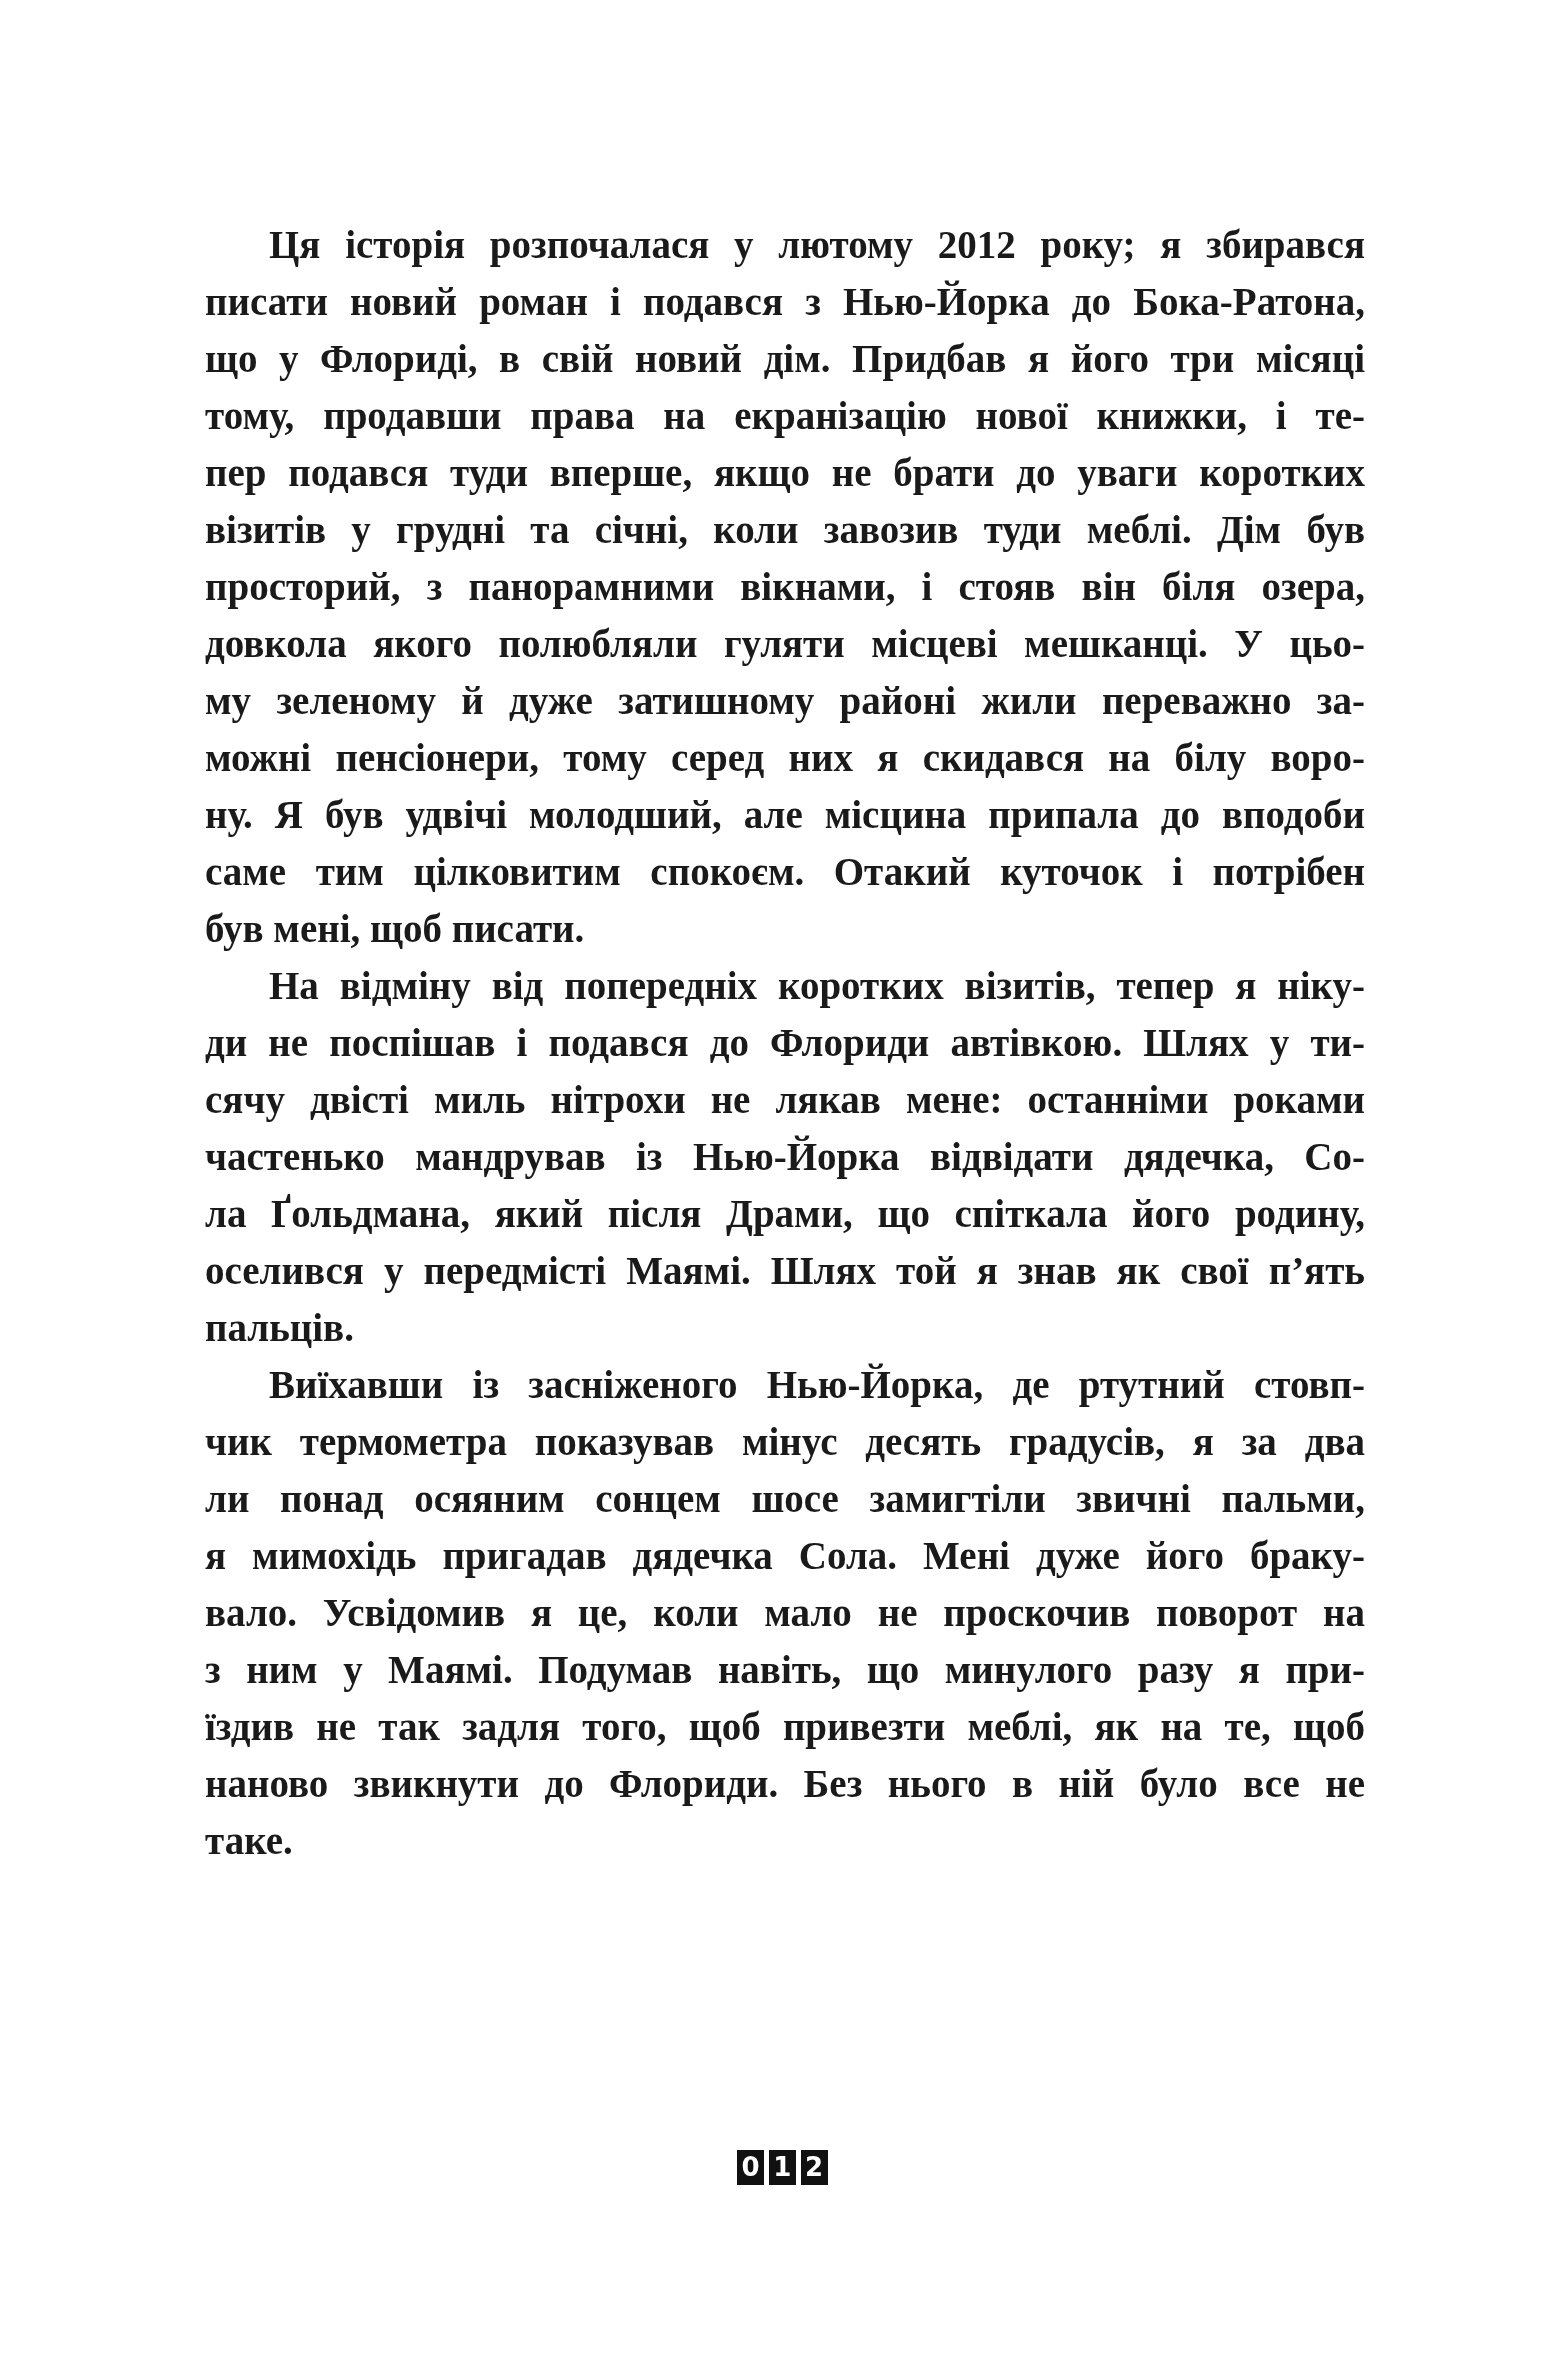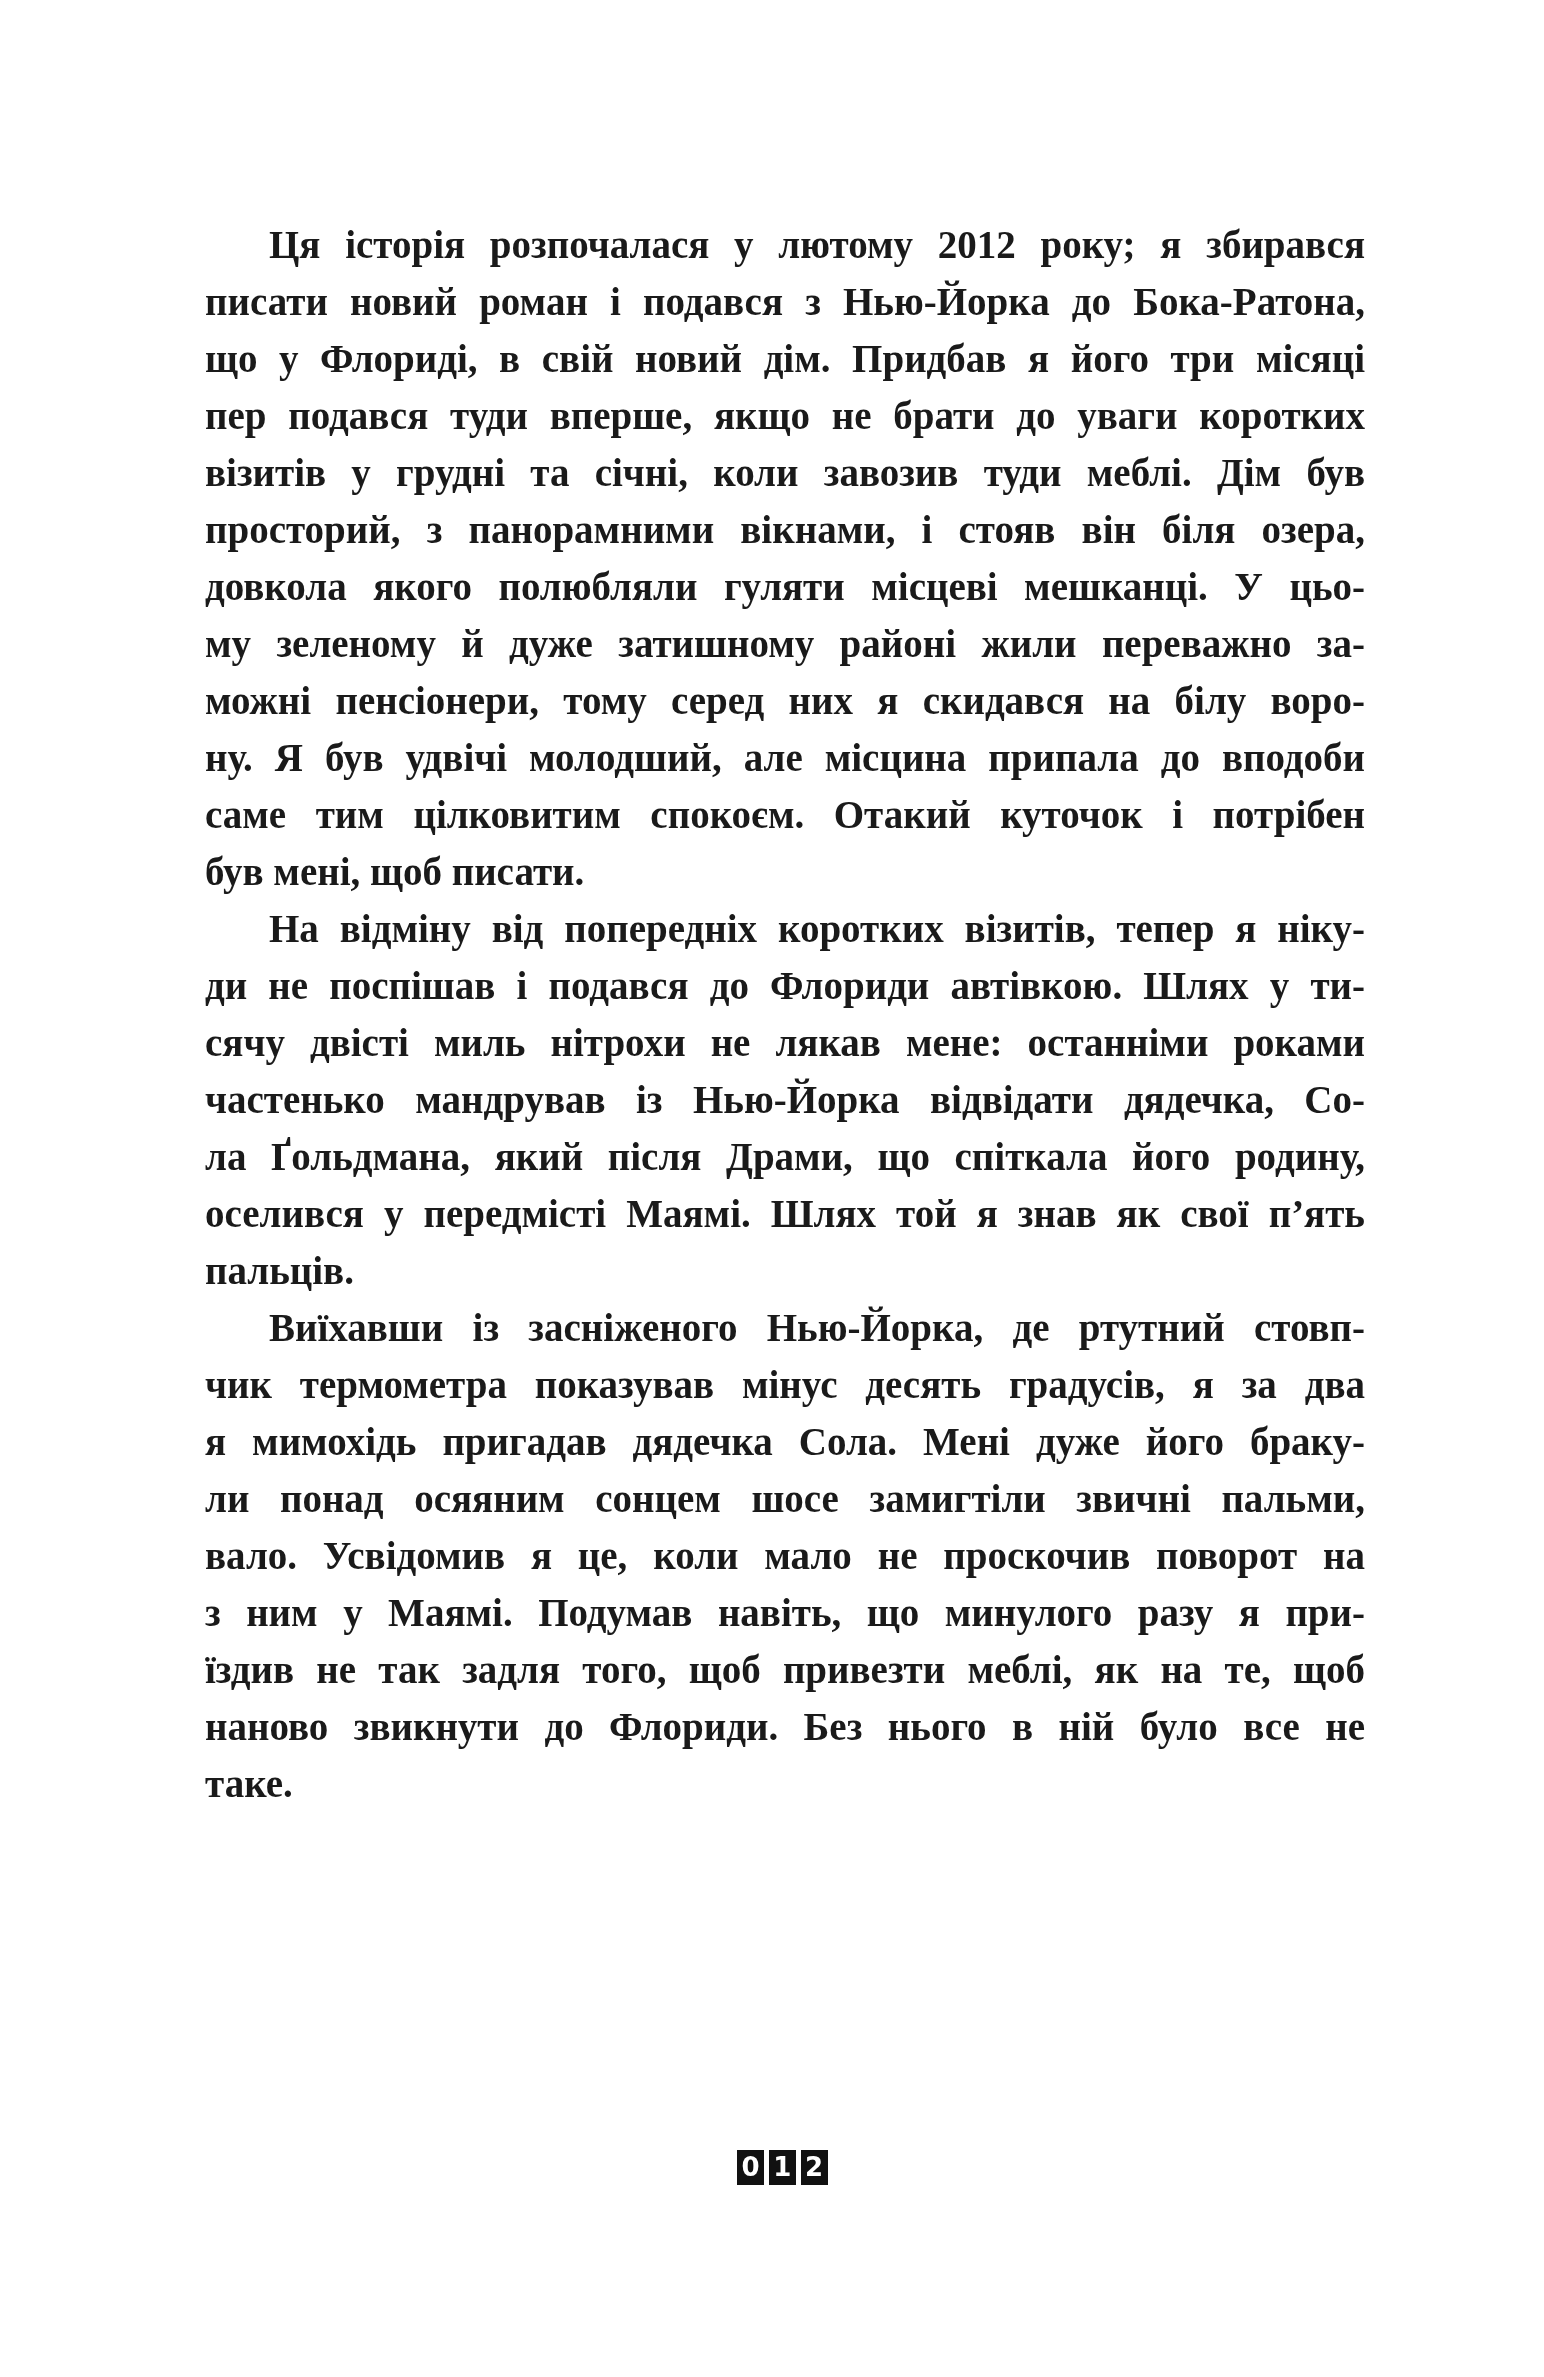--- a/index.html
+++ b/index.html
@@ -67,20 +67,21 @@
 </head>
 <body>
 
 <div class="page">
   <div class="text-block">
 
     <div>
       <span class="line indent">Ця історія розпочалася у лютому 2012 року; я збирався</span>
       <span class="line">писати новий роман і подався з Нью-Йорка до Бока-Ратона,</span>
       <span class="line">що у Флориді, в свій новий дім. Придбав я його три місяці</span>
+      <span class="line">тому, продавши права на екранізацію нової книжки, і те-</span>
       <span class="line">пер подався туди вперше, якщо не брати до уваги коротких</span>
       <span class="line">візитів у грудні та січні, коли завозив туди меблі. Дім був</span>
       <span class="line">просторий, з панорамними вікнами, і стояв він біля озера,</span>
       <span class="line">довкола якого полюбляли гуляти місцеві мешканці. У цьо-</span>
       <span class="line">му зеленому й дуже затишному районі жили переважно за-</span>
       <span class="line">можні пенсіонери, тому серед них я скидався на білу воро-</span>
       <span class="line">ну. Я був удвічі молодший, але місцина припала до вподоби</span>
       <span class="line">саме тим цілковитим спокоєм. Отакий куточок і потрібен</span>
       <span class="line last">був мені, щоб писати.</span>
     </div>
@@ -91,22 +92,22 @@
       <span class="line">сячу двісті миль нітрохи не лякав мене: останніми роками</span>
       <span class="line">частенько мандрував із Нью-Йорка відвідати дядечка, Со-</span>
       <span class="line">ла Ґольдмана, який після Драми, що спіткала його родину,</span>
       <span class="line">оселився у передмісті Маямі. Шлях той я знав як свої п’ять</span>
       <span class="line last">пальців.</span>
     </div>
 
     <div>
       <span class="line indent">Виїхавши із засніженого Нью-Йорка, де ртутний стовп-</span>
       <span class="line">чик термометра показував мінус десять градусів, я за два</span>
+      <span class="line">ли понад осяяним сонцем шосе замигтіли звичні пальми,</span>
       <span class="line">я мимохідь пригадав дядечка Сола. Мені дуже його браку-</span>
-      <span class="line">ли понад осяяним сонцем шосе замигтіли звичні пальми,</span>
       <span class="line">вало. Усвідомив я це, коли мало не проскочив поворот на</span>
       <span class="line">з ним у Маямі. Подумав навіть, що минулого разу я при-</span>
       <span class="line">їздив не так задля того, щоб привезти меблі, як на те, щоб</span>
       <span class="line">наново звикнути до Флориди. Без нього в ній було все не</span>
       <span class="line last">таке.</span>
     </div>
 
   </div>
 
   <div class="page-number">

